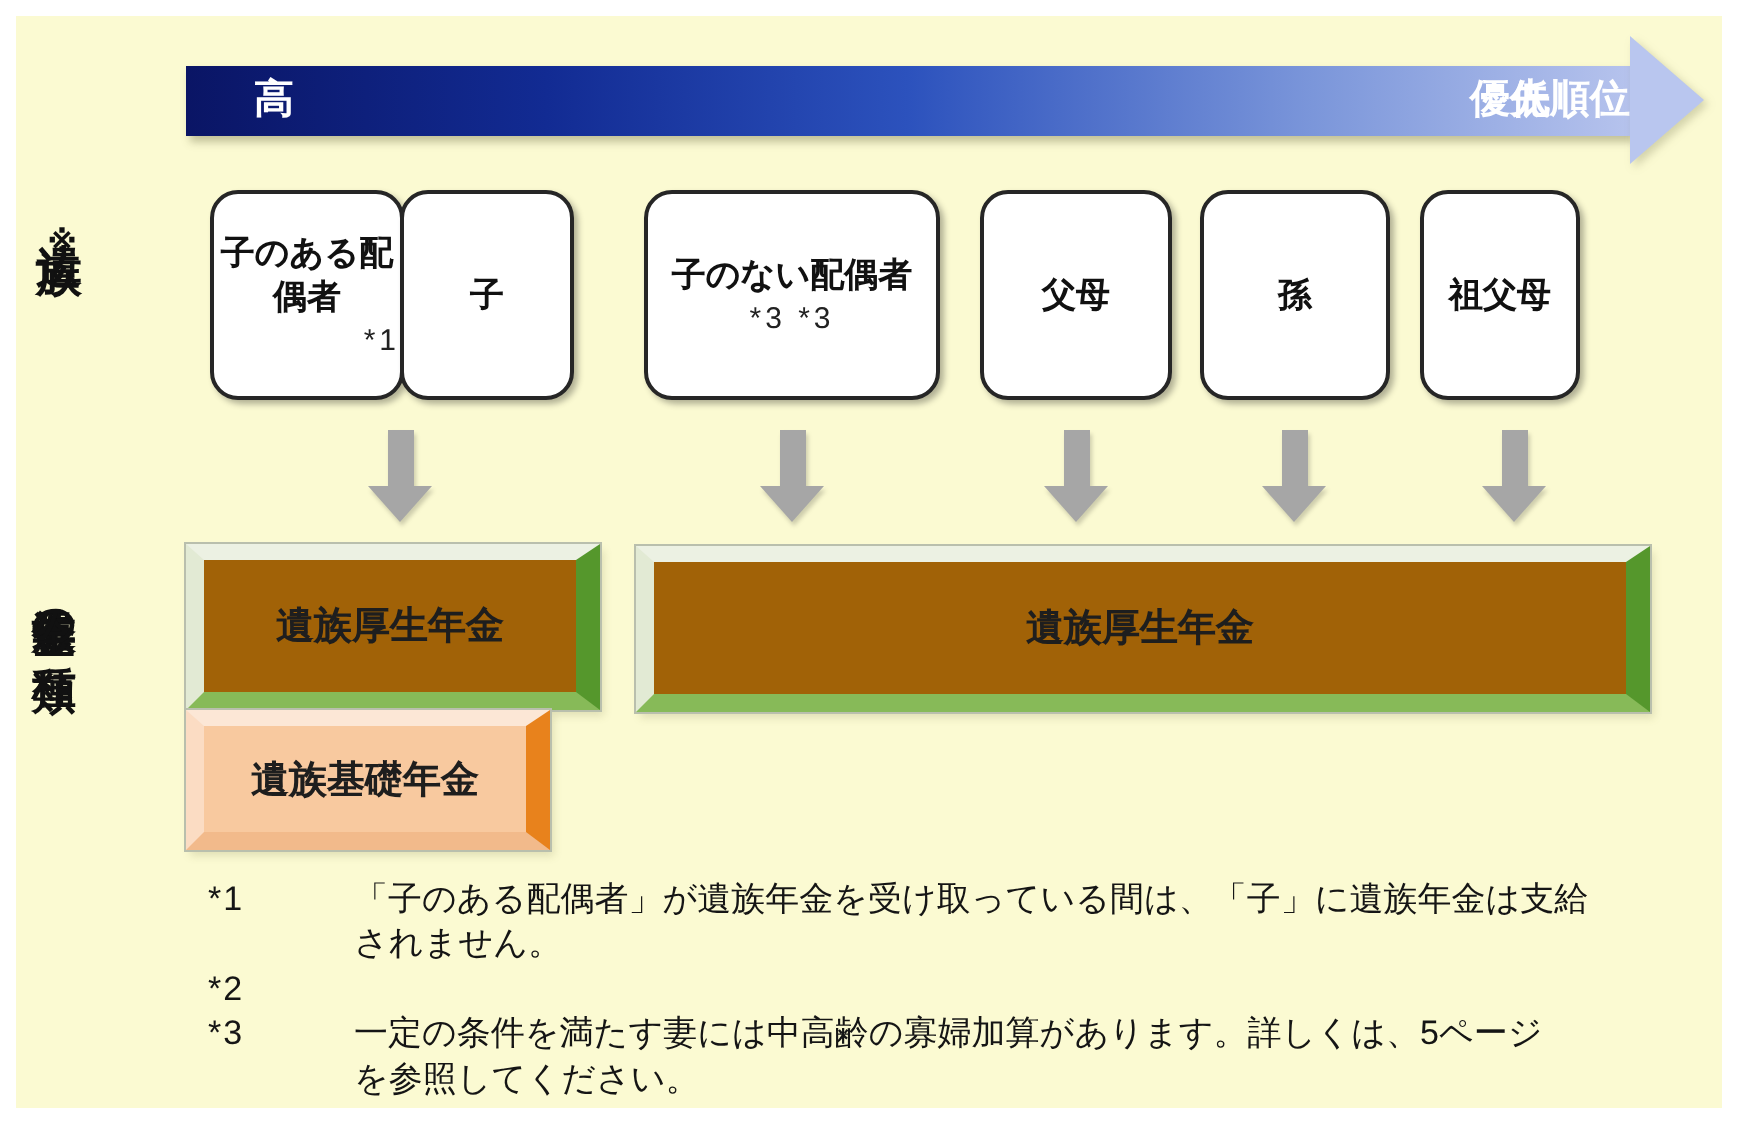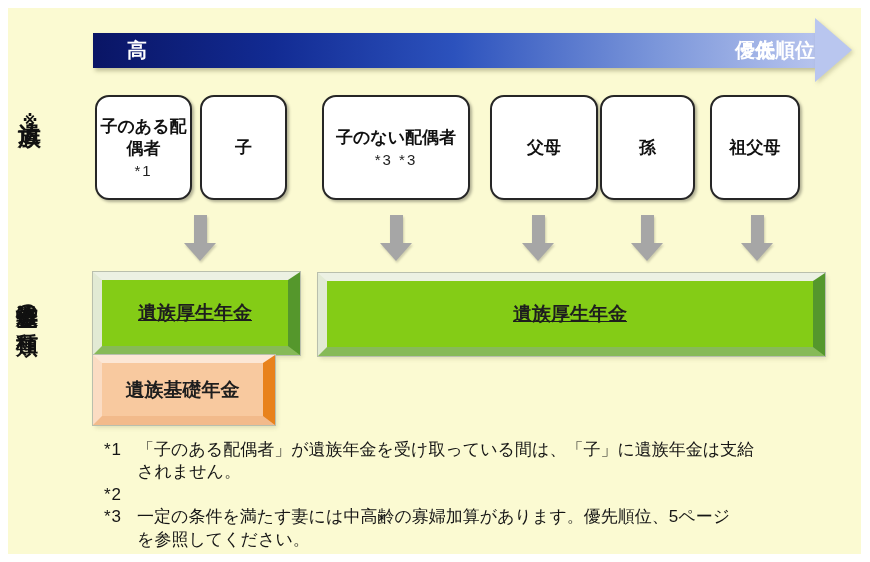--- a/index.html
+++ b/index.html
@@ -28,61 +28,61 @@
 
   
   .fbox{
     position:absolute;top:95px;height:105px;box-sizing:border-box;
     background:#ffffff;border:2.5px solid #262626;border-radius:14px;
     box-shadow:2px 2px 3px rgba(0,0,0,0.3);
     display:flex;flex-direction:column;align-items:center;justify-content:center;
   }
   .fbox .bl{font-weight:bold;font-size:17px;line-height:1.25;text-align:center;color:#111;}
   .fbox .bn{font-size:15px;margin-top:3px;color:#222;letter-spacing:2px;}
-  #fbox1{left:95px;width:97px;}
+  #fbox1{left:105px;width:97px;align-items:flex-end;}
   #fbox2{left:200px;width:87px;}
   #fbox3{left:322px;width:148px;}
-  #fbox4{left:490px;width:108px;}
+  #fbox4{left:490px;width:96px;}
   #fbox5{left:600px;width:95px;}
-  #fbox6{left:710px;width:90px;}
+  #fbox6{left:710px;width:80px;}
 
   
   .darr{position:absolute;top:215px;width:32px;filter:drop-shadow(1px 2px 1px rgba(0,0,0,0.18));}
   .darr .shaft{width:13px;height:28px;background:#a6a6a6;margin:0 auto;}
   .darr .head{width:0;height:0;margin:0 auto;
     border-left:16px solid transparent;border-right:16px solid transparent;border-top:18px solid #a6a6a6;}
   #darr1{left:184px;} #darr2{left:380px;} #darr3{left:522px;} #darr4{left:631px;} #darr5{left:741px;}
 
   
   .bevel{
     position:absolute;box-sizing:border-box;border-style:solid;
     display:flex;align-items:center;justify-content:center;
     font-weight:bold;font-size:19px;color:#1e1e1e;
     box-shadow:0 0 0 1px #b9bfad,2px 3px 4px rgba(110,110,60,0.18);
   }
-  .bevel.green{background:#84cc16;border-width:8px 12px 9px 9px;border-color:#ecf1e3 #55972c #87ba58 #e2ead4;text-decoration:underline;}
+  .bevel.green{background:#a16207;border-width:8px 12px 9px 9px;border-color:#ecf1e3 #55972c #87ba58 #e2ead4;}
   .bevel.orange{background:#f8c99f;border-width:8px 12px 9px 9px;border-color:#fce7d6 #e8821c #f2ba8b #fbdcc3;}
   #pension-left-top{left:93px;top:272px;width:207px;height:83px;}
   #pension-left-bottom{left:93px;top:355px;width:182px;height:70px;}
   #pension-right{left:318px;top:273px;width:507px;height:83px;}
 
   
   .vlabel{
     position:absolute;writing-mode:vertical-rl;text-orientation:upright;
     font-weight:bold;color:#111;line-height:1;
   }
   #vlabel-family{left:18px;top:103px;font-size:23px;letter-spacing:3px;}
   #vlabel-family .small{font-size:15px;letter-spacing:0;margin-top:3px;}
   #vlabel-pension{left:16px;top:286px;font-size:22px;letter-spacing:1px;}
 
   
   .fnotes{position:absolute;left:104px;top:439px;width:748px;font-size:17px;color:#151515;}
   .fnote{display:flex;line-height:1.32;}
   .fnote .mk{width:33px;flex:none;letter-spacing:1px;}
-  .fnote .tx{white-space:pre-line;}
+  .fnote .tx{white-space:pre-line;margin-left:40px;}
 </style>
 </head>
 <body>
 
 <div class="stage">
   <div class="panel"></div>
 
   <div class="pbar">
     <span class="lbl lbl-high">高</span>
     <span class="lbl lbl-title">優先順位</span>
@@ -145,17 +145,17 @@
     <div class="fnote">
       <span class="mk">*1</span>
       <span class="tx">「子のある配偶者」が遺族年金を受け取っている間は、「子」に遺族年金は支給
 されません。</span>
     </div>
     <div class="fnote">
       <span class="mk">*2</span>
     </div>
     <div class="fnote">
       <span class="mk">*3</span>
-      <span class="tx">一定の条件を満たす妻には中高齢の寡婦加算があります。優先順位、5ページ
+      <span class="tx">一定の条件を満たす妻には中高齢の寡婦加算があります。詳しくは、5ページ
 を参照してください。</span>
     </div>
   </div>
 </div>
 
 </body></html>

